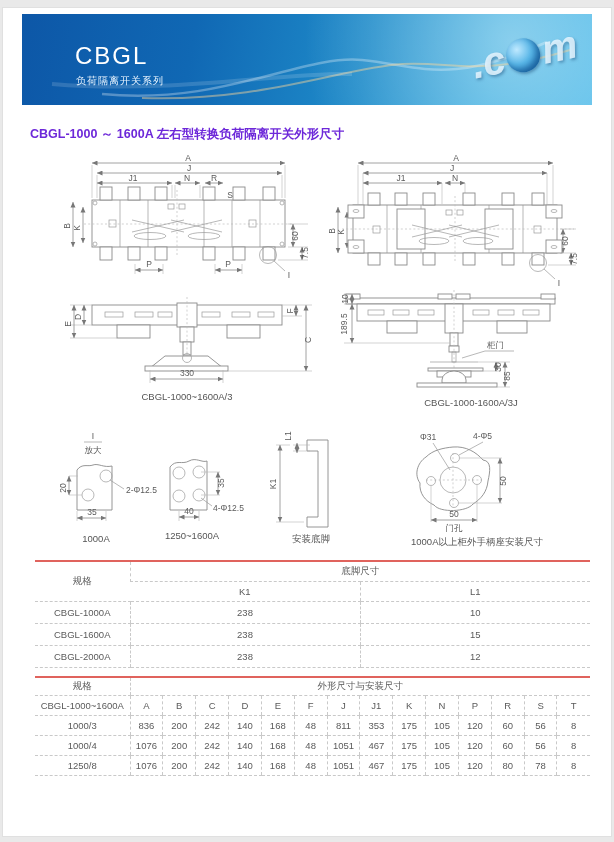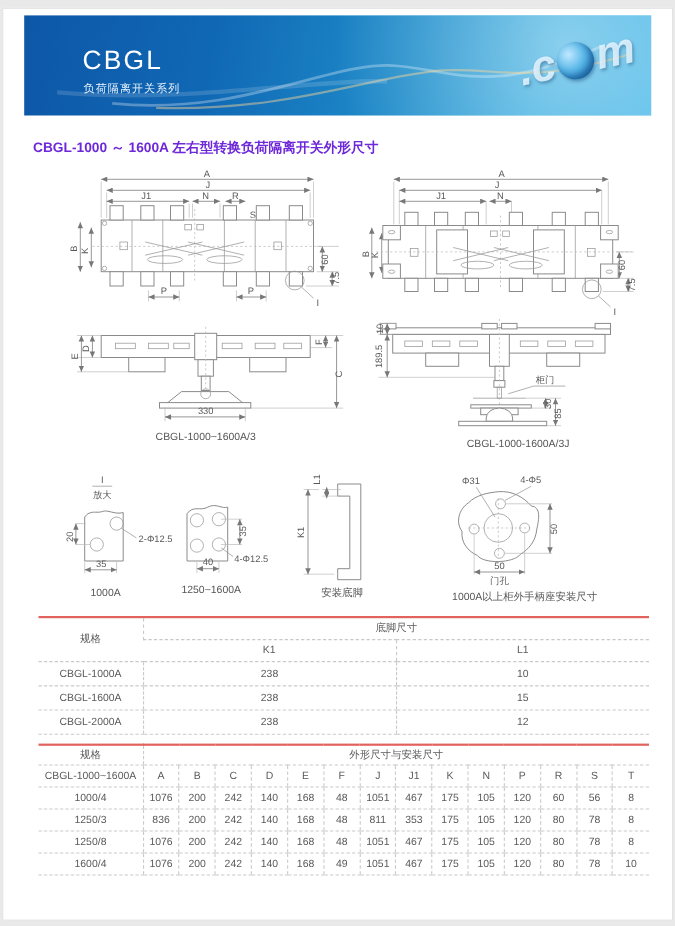--- a/index.html
+++ b/index.html
@@ -477,83 +477,66 @@
         <th>J</th>
         <th>J1</th>
         <th>K</th>
         <th>N</th>
         <th>P</th>
         <th>R</th>
         <th>S</th>
         <th>T</th>
       </tr>
       <tr class="h20">
+        <td>1000/3</td>
+        <td>836</td>
+        <td>200</td>
+        <td>242</td>
+        <td>140</td>
+        <td>168</td>
+        <td>48</td>
+        <td>811</td>
+        <td>353</td>
+        <td>175</td>
+        <td>105</td>
+        <td>120</td>
+        <td>60</td>
+        <td>56</td>
+        <td>8</td>
+      </tr>
+      <tr class="h20">
         <td>1000/4</td>
         <td>1076</td>
         <td>200</td>
         <td>242</td>
         <td>140</td>
         <td>168</td>
         <td>48</td>
         <td>1051</td>
         <td>467</td>
         <td>175</td>
         <td>105</td>
         <td>120</td>
         <td>60</td>
         <td>56</td>
-        <td>8</td>
-      </tr>
-      <tr class="h20">
-        <td>1250/3</td>
-        <td>836</td>
-        <td>200</td>
-        <td>242</td>
-        <td>140</td>
-        <td>168</td>
-        <td>48</td>
-        <td>811</td>
-        <td>353</td>
-        <td>175</td>
-        <td>105</td>
-        <td>120</td>
-        <td>80</td>
-        <td>78</td>
         <td>8</td>
       </tr>
       <tr class="h20">
         <td>1250/8</td>
         <td>1076</td>
         <td>200</td>
         <td>242</td>
         <td>140</td>
         <td>168</td>
         <td>48</td>
         <td>1051</td>
         <td>467</td>
         <td>175</td>
         <td>105</td>
         <td>120</td>
         <td>80</td>
         <td>78</td>
         <td>8</td>
       </tr>
-      <tr class="h20">
-        <td>1600/4</td>
-        <td>1076</td>
-        <td>200</td>
-        <td>242</td>
-        <td>140</td>
-        <td>168</td>
-        <td>49</td>
-        <td>1051</td>
-        <td>467</td>
-        <td>175</td>
-        <td>105</td>
-        <td>120</td>
-        <td>80</td>
-        <td>78</td>
-        <td>10</td>
-      </tr>
     </tbody>
       </table>
   </div>
 </div>
 
 </body></html>

